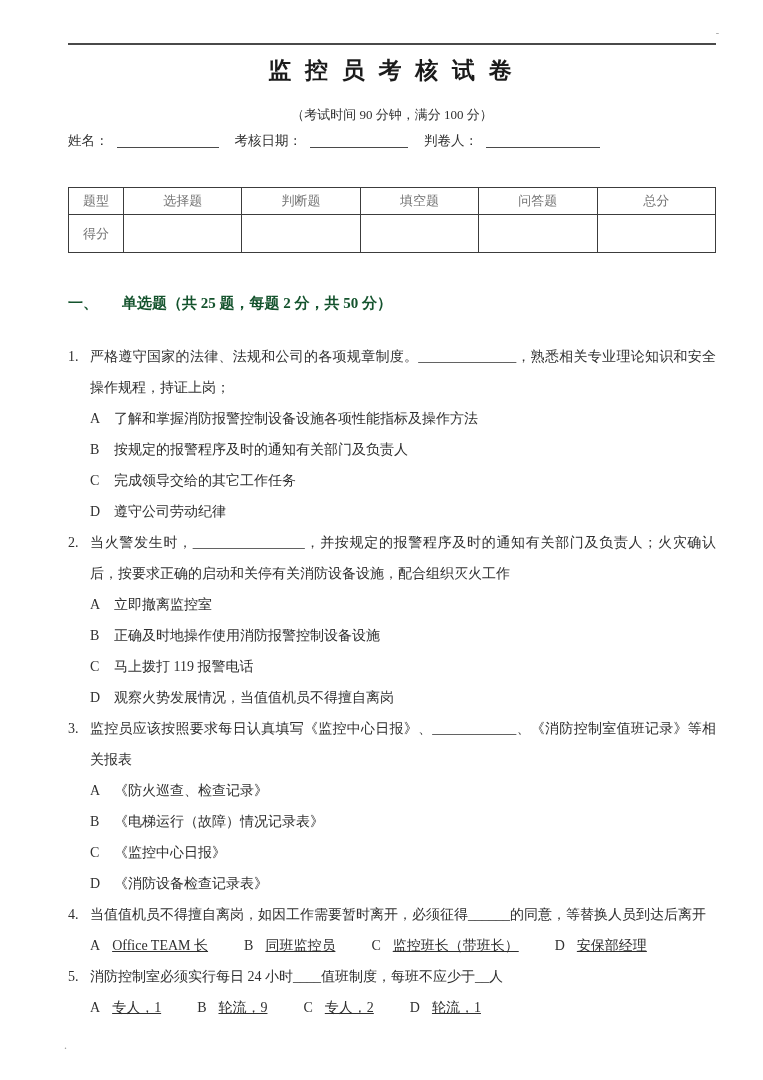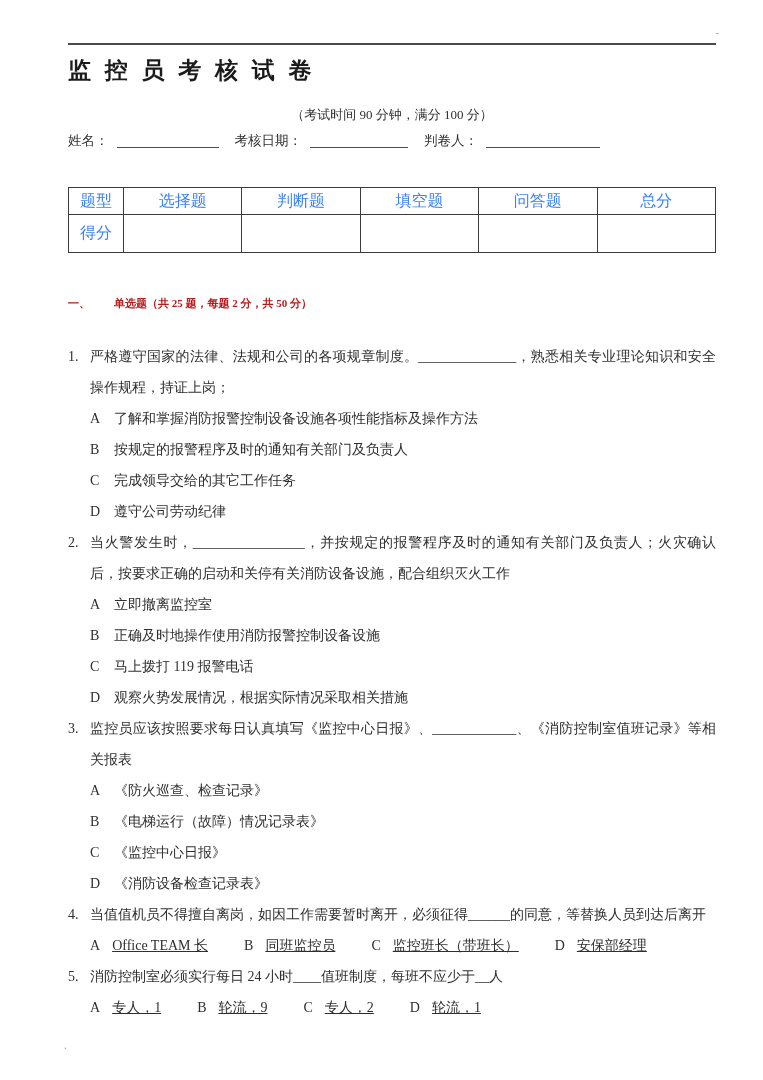--- a/index.html
+++ b/index.html
@@ -32,21 +32,21 @@
   }
 
   .top-rule {
     margin-top: 43px;
     border-top: 2px solid #4a4a4a;
     height: 0;
   }
 
   .title {
     margin: 11px 0 0 0;
-    text-align: left;
+    text-align: center;
     font-size: 23px;
     line-height: 30px;
     font-weight: bold;
     letter-spacing: 4px;
     color: #1b1b1b;
   }
   .subtitle {
     margin-top: 20px;
     text-align: center;
     font-size: 13px;
@@ -69,38 +69,38 @@
   }
   .blank-name   { width: 102px; margin: 0 16px 2px 8px; }
   .blank-date   { width: 98px;  margin: 0 16px 2px 8px; }
   .blank-grader { width: 114px; margin: 0 0 2px 8px; }
 
   .score-table {
     margin-top: 37px;
     width: 100%;
     border-collapse: collapse;
     table-layout: fixed;
-    font-size: 16px;
-    color: #3b82f6;
+    font-size: 13px;
+    color: #737373;
   }
   .score-table td {
     border: 1px solid #3c3c3c;
     text-align: center;
     padding: 0;
     height: 27px;
   }
   .score-table .score-row td { height: 38px; }
   .score-table .col0 { width: 55px; }
 
   .section-heading {
     margin-top: 40px;
-    font-size: 11px;
+    font-size: 15px;
     line-height: 20px;
     font-weight: bold;
-    color: #b91c1c;
+    color: #14532d;
   }
   .section-heading .sec-num { display: inline-block; margin-right: 24px; }
 
   .questions {
     margin-top: 28px;
     font-size: 14px;
     line-height: 31px;
     color: #2f2f2f;
   }
   .q-line { display: flex; }
@@ -204,21 +204,21 @@
           <div class="option">
             <span class="opt-label">B</span>
             <span class="opt-text">正确及时地操作使用消防报警控制设备设施</span>
           </div>
           <div class="option">
             <span class="opt-label">C</span>
             <span class="opt-text">马上拨打 119 报警电话</span>
           </div>
           <div class="option">
             <span class="opt-label">D</span>
-            <span class="opt-text">观察火势发展情况，根据实际情况采取相关措施</span>
+            <span class="opt-text">观察火势发展情况，当值值机员不得擅自离岗</span>
           </div>
         </div>
       </div>
 
       <div class="question">
         <div class="q-line">
           <span class="q-num">3.</span>
           <div class="q-text">监控员应该按照要求每日认真填写《监控中心日报》、____________、《消防控制室值班记录》等相关报表</div>
         </div>
         <div class="options">

